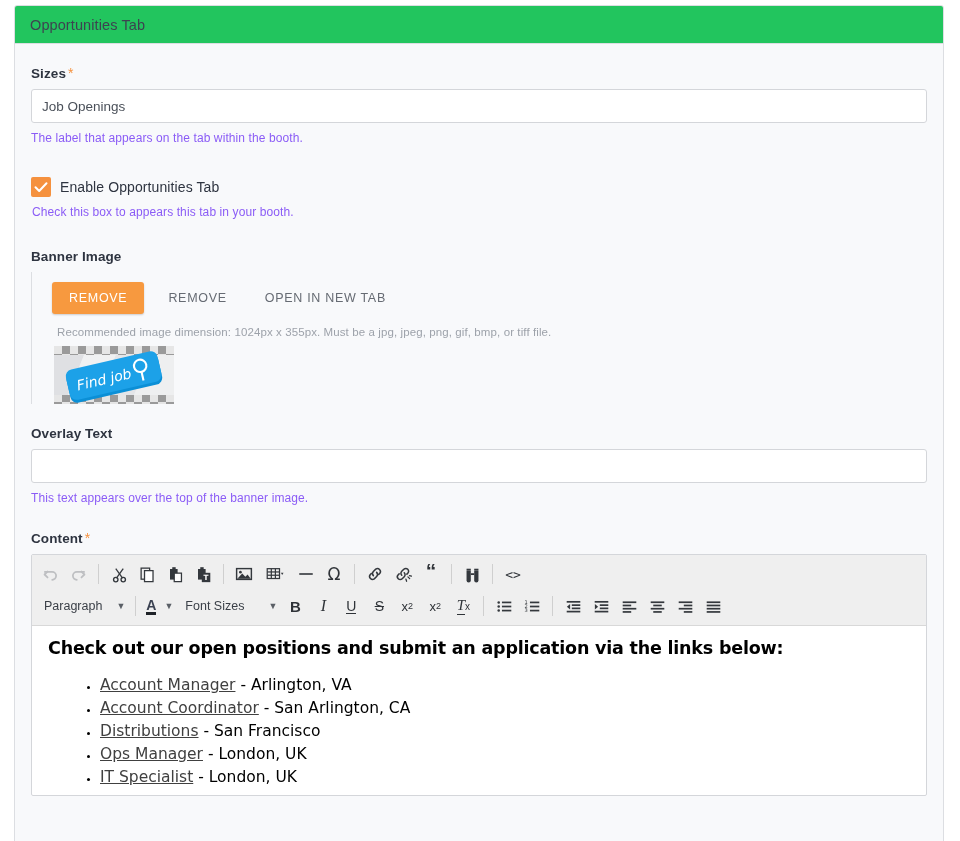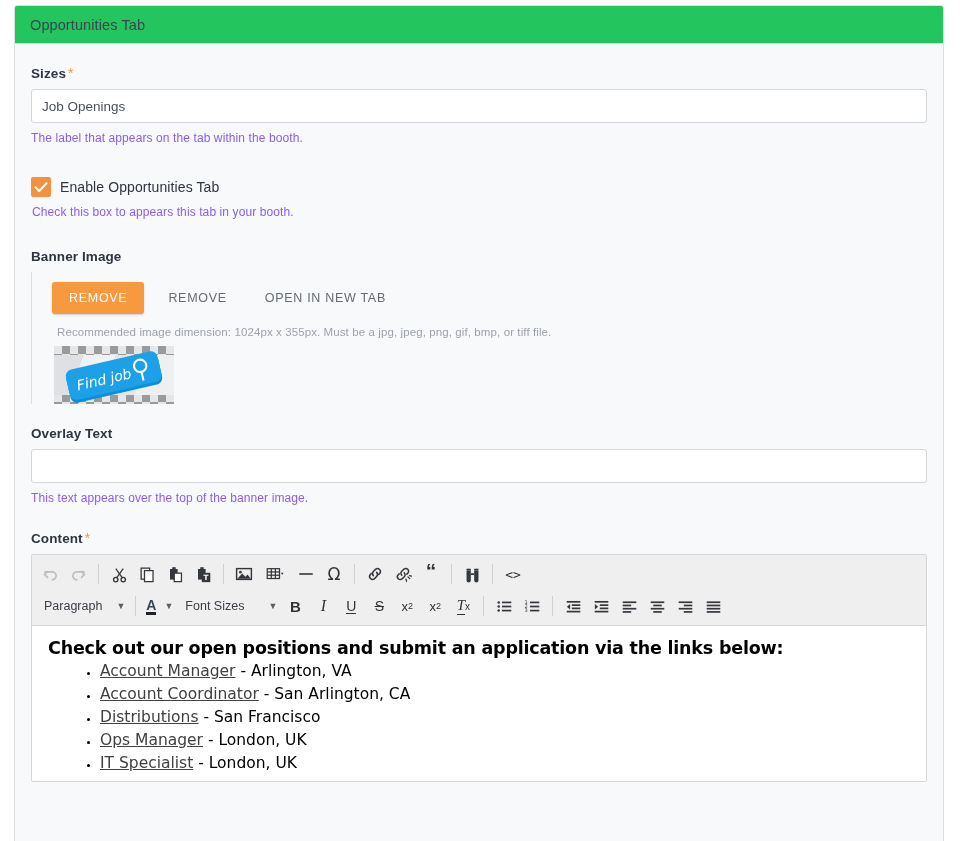--- a/index.html
+++ b/index.html
@@ -246,21 +246,21 @@
   }
 
   .editor-content {
     padding: 12px 16px 6px 16px;
     font-family: "DejaVu Sans", sans-serif;
     color: #000000;
   }
   .ed-heading {
     font-size: 17.5px;
     font-weight: bold;
-    margin: 0 0 2px 0;
+    margin: 0 0 16px 0;
     letter-spacing: -.2px;
     color: #000000;
   }
   .ed-list {
     margin: 0;
     padding-left: 52px;
     list-style: disc;
   }
   .ed-list li {
     font-size: 15.5px;

